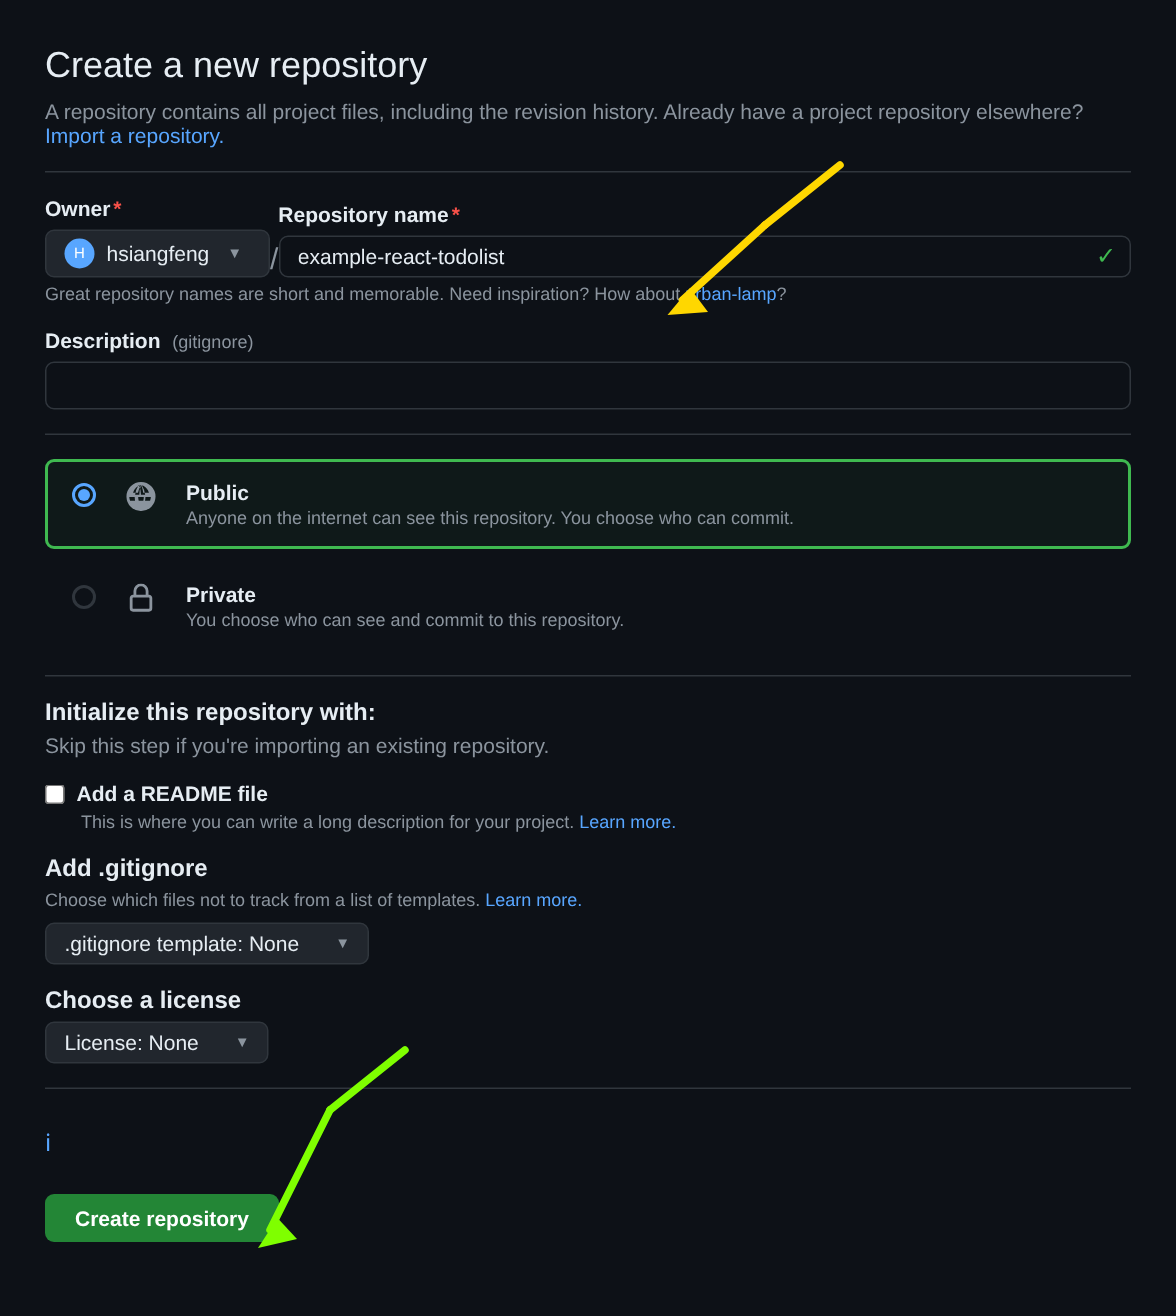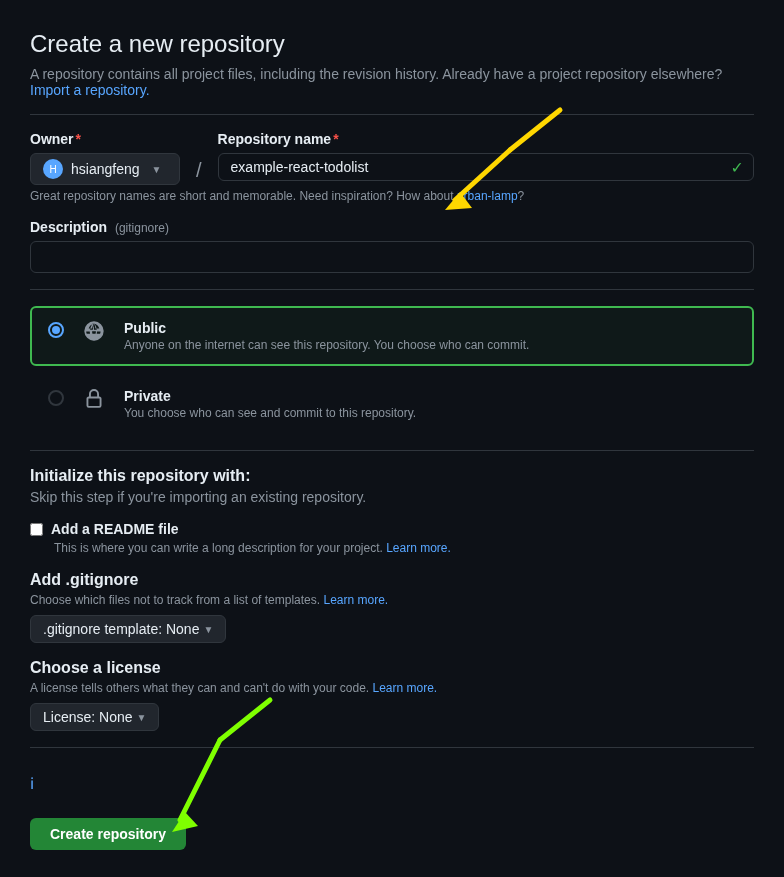--- a/index.html
+++ b/index.html
@@ -33,22 +33,21 @@
     }
 
     .divider {
       border: none;
       border-top: 1px solid #30363d;
       margin: 16px 0;
     }
 
     .form-row {
       display: flex;
-      gap: 16px;
-      align-items: flex-start;
+      align-items: flex-end;
       margin-bottom: 4px;
     }
 
     .form-group {
       display: flex;
       flex-direction: column;
       gap: 6px;
     }
 
     .form-group.owner { min-width: 150px; }
@@ -281,21 +280,21 @@
     }
 
     .checkbox-desc a {
       color: #58a6ff;
       text-decoration: none;
     }
 
     .dropdown-btn {
       display: flex;
       align-items: center;
-      gap: 0;
+      gap: 20px;
       background: #21262d;
       border: 1px solid #30363d;
       border-radius: 6px;
       padding: 5px 12px;
       cursor: pointer;
       color: #e6edf3;
       font-size: 14px;
       margin-bottom: 16px;
     }
 
@@ -431,24 +430,20 @@
   <p class="hint-text" style="margin-bottom: 8px;">
     <span>Choose which files not to track from a list of templates.</span>
     <a href="#">Learn more.</a>
   </p>
   <button class="dropdown-btn">
     <span>.gitignore template: None</span>
     <span class="dropdown-arrow">▼</span>
   </button>
 
   <div class="section-title">Choose a license</div>
-  <p class="hint-text" style="margin-bottom: 8px;">
-    <span>A license tells others what they can and can't do with your code.</span>
-    <a href="#">Learn more.</a>
-  </p>
   <button class="dropdown-btn">
     <span>License: None</span>
     <span class="dropdown-arrow">▼</span>
   </button>
 </div>
 
 <hr class="divider">
 
 
 <div class="info-box">

